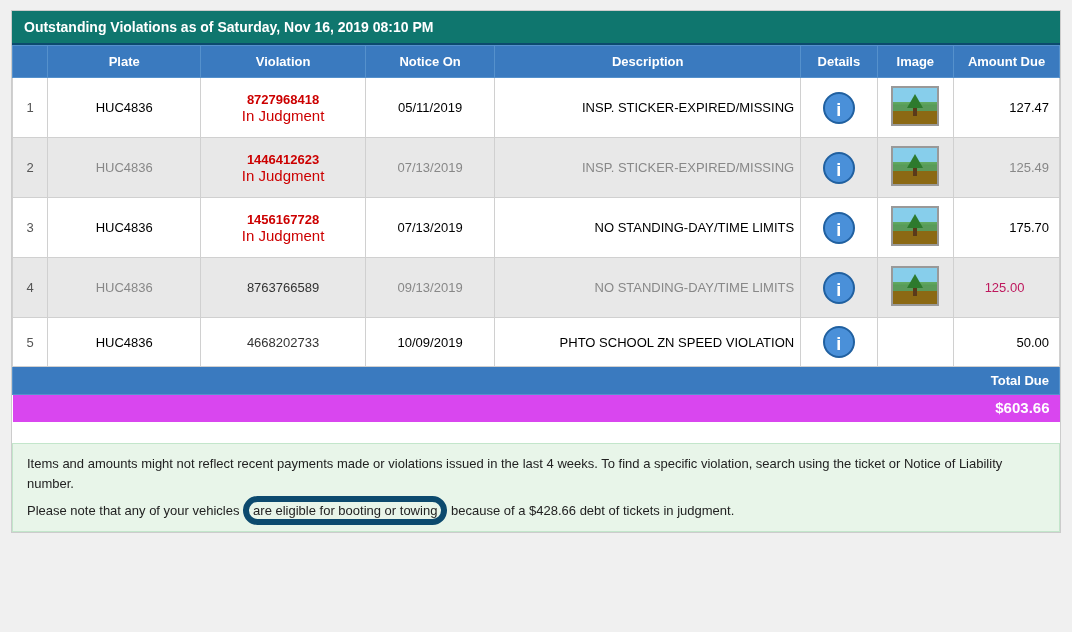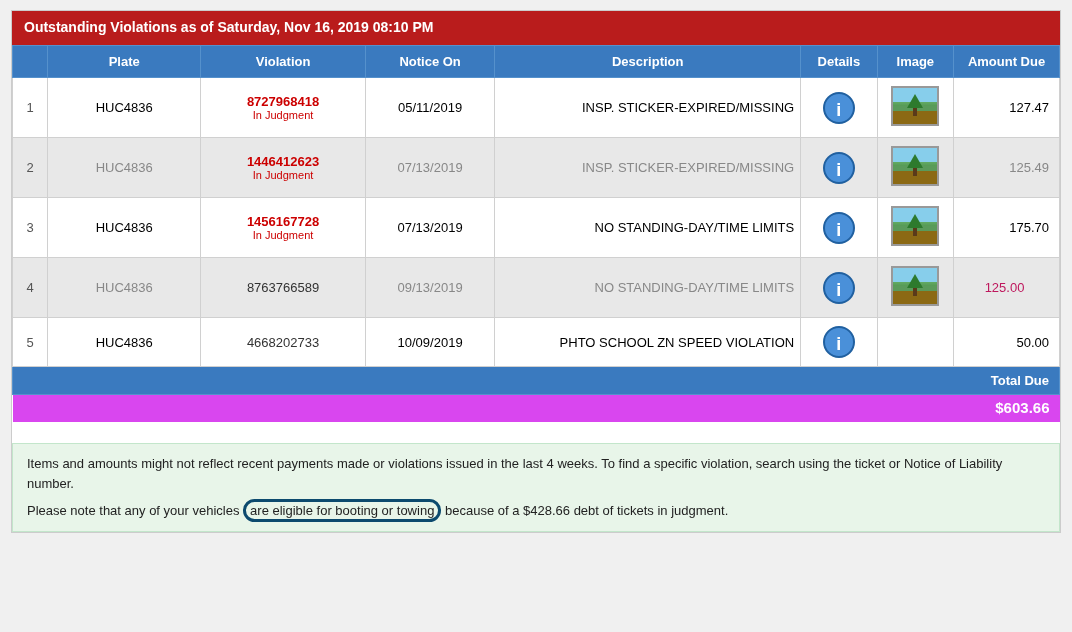--- a/index.html
+++ b/index.html
@@ -9,26 +9,26 @@
       background: #f0f0f0;
       padding: 10px;
     }
     .outer-container {
       background: #fff;
       border: 1px solid #ccc;
       max-width: 1050px;
       margin: 0 auto;
     }
     .header-bar {
-      background: #b91c1c;
+      background: #0f766e;
       color: #fff;
       font-weight: bold;
       font-size: 14px;
       padding: 8px 12px;
-      border-bottom: 2px solid #b91c1c;
+      border-bottom: 2px solid #0c4a6e;
     }
     table {
       width: 100%;
       border-collapse: collapse;
     }
     thead tr {
       background: #3a7abf;
       color: #fff;
     }
     thead th {
@@ -44,21 +44,21 @@
       background: #e8e8e8;
     }
     tbody td {
       padding: 8px 6px;
       border: 1px solid #d0d0d0;
       text-align: center;
       vertical-align: middle;
     }
     .in-judgment {
       color: #cc0000;
-      font-size: 11px;
+      font-size: 15px;
     }
     .violation-cell {
       display: flex;
       flex-direction: column;
       align-items: center;
     }
     .description-cell {
       text-align: right;
       padding-left: 10px;
     }
@@ -156,21 +156,21 @@
     }
     .notice-box p {
       margin-bottom: 8px;
     }
     .notice-box p:last-child {
       margin-bottom: 0;
     }
     .highlight-oval {
       display: inline;
       background: transparent;
-      border: 3px solid #0c4a6e;
+      border: 6px solid #0c4a6e;
       border-radius: 18px;
       padding: 1px 4px;
       position: relative;
     }
     .amount-col {
       text-align: right;
       padding-right: 10px;
     }
   </style>
 </head>

